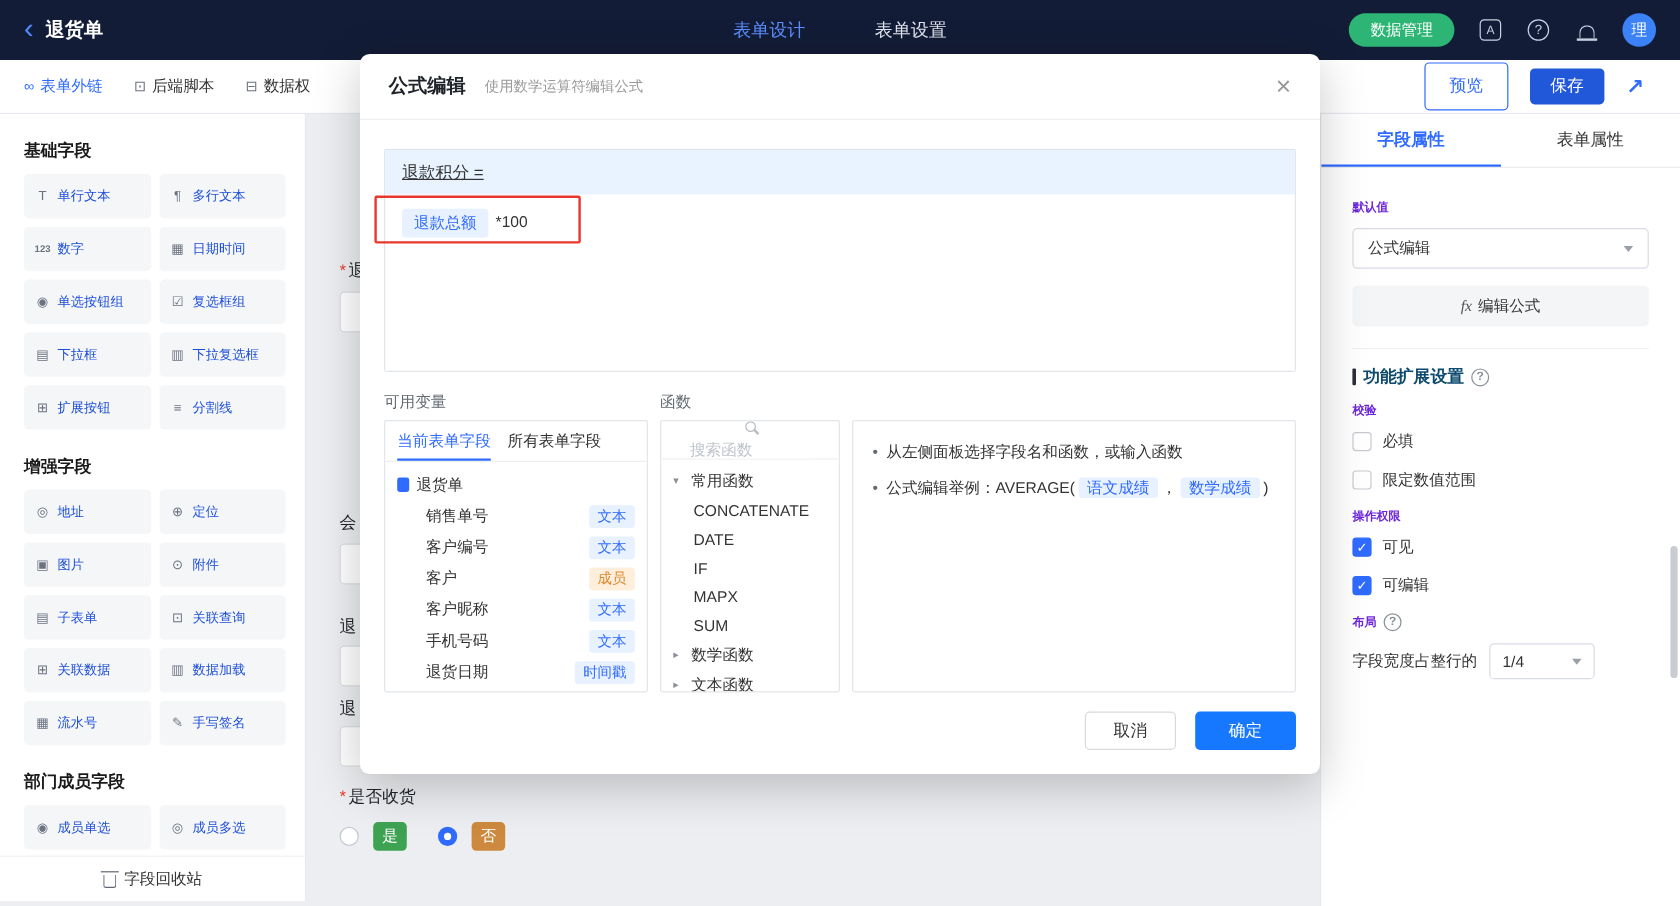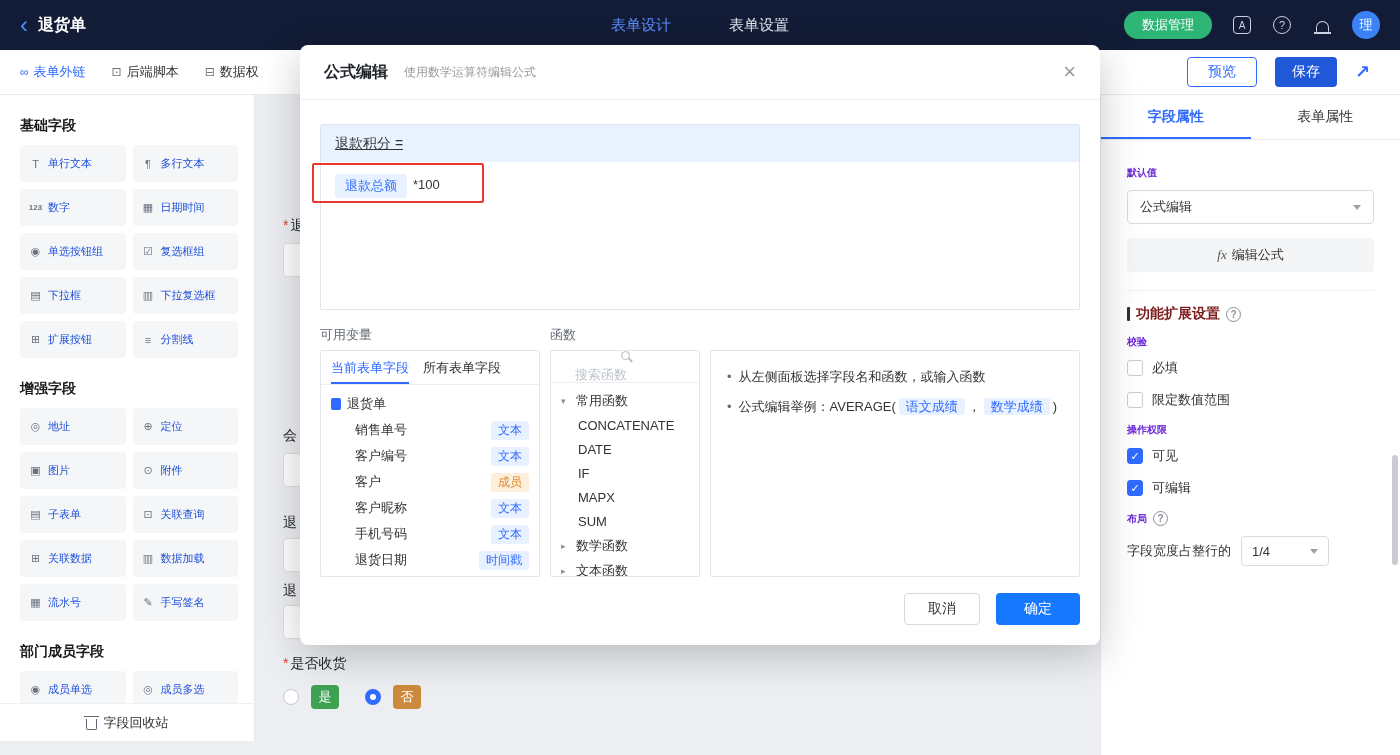--- a/index.html
+++ b/index.html
@@ -24,27 +24,27 @@
   .bell { width:13px; height:11px; border:1.5px solid #c9d2e4; border-bottom:none; border-radius:7px 7px 1px 1px; position:relative; margin-top:2px; }
   .bell::after { content:""; position:absolute; left:-3px; right:-3px; bottom:-2px; height:1.5px; background:#c9d2e4; }
   .avatar { width:28px; height:28px; border-radius:50%; background:#3b82f6; color:#fff; font-size:13px; display:flex; align-items:center; justify-content:center; cursor:pointer; }
 
   
   .toolbar { position:absolute; top:50px; left:0; right:0; height:45px; background:#fff; border-bottom:1px solid #e7e9ee; display:flex; align-items:center; padding:0 30px 0 20px; z-index:2; }
   .tl-item { display:flex; align-items:center; gap:5px; font-size:13px; color:#333; margin-right:26px; cursor:pointer; }
   .tl-item .ic { font-size:12px; color:#6b7280; }
   .tl-item.blue, .tl-item.blue .ic { color:#2f6bff; }
   .tl-right { margin-left:auto; display:flex; align-items:center; gap:18px; }
-  .btn-outline { width:70px; height:30px; border:1px solid #2f6bff; color:#2f6bff; border-radius:4px; background:#fff; font-size:14px; display:flex; align-items:center; justify-content:center; cursor:pointer; }
+  .btn-outline { width:70px; height:40px; border:1px solid #2f6bff; color:#2f6bff; border-radius:4px; background:#fff; font-size:14px; display:flex; align-items:center; justify-content:center; cursor:pointer; }
   .btn-solid { width:62px; height:30px; background:#2158d9; color:#fff; border-radius:4px; font-size:14px; display:flex; align-items:center; justify-content:center; cursor:pointer; }
   .share-ic { color:#2f6bff; font-size:18px; font-weight:bold; cursor:pointer; }
   .share-ic::after { content:"↗"; }
 
   
-  .palette { position:absolute; top:95px; left:0; bottom:14px; width:255px; background:#fff; border-right:1px solid #e7e9ee; z-index:2; padding:22px 16px 0 20px; overflow:hidden; }
+  .palette { position:absolute; top:95px; left:0; bottom:4px; width:255px; background:#fff; border-right:1px solid #e7e9ee; z-index:2; padding:22px 16px 0 20px; overflow:hidden; }
   .pal-title { font-size:14px; font-weight:bold; color:#1a1a1a; margin:0 0 10px; }
   .pal-title.mt { margin-top:22px; }
   .pal-grid { display:grid; grid-template-columns:1fr 1fr; gap:7px; }
   .pal-item { height:37px; background:#f4f6f8; border-radius:4px; display:flex; align-items:center; padding:0 8px; gap:5px; cursor:pointer; overflow:hidden; }
   .pi { min-width:15px; text-align:center; font-size:11px; color:#6b7280; flex-shrink:0; }
   .pl { font-size:11px; color:#1d4ed8; white-space:nowrap; }
   .recycle { position:absolute; bottom:0; left:0; right:0; height:38px; border-top:1px solid #eef0f2; display:flex; align-items:center; justify-content:center; gap:7px; font-size:13px; color:#333; cursor:pointer; background:#fff; }
   .trash { position:relative; width:11px; height:11px; border:1.3px solid #5f6673; border-top:none; border-radius:0 0 2px 2px; margin-top:4px; }
   .trash::before { content:""; position:absolute; top:-3px; left:-3px; right:-3px; height:1.3px; background:#5f6673; }
 
@@ -70,21 +70,21 @@
   .cb-row { display:flex; align-items:center; gap:9px; font-size:13px; color:#333; margin-bottom:14px; cursor:pointer; }
   .cb { width:16px; height:16px; border:1px solid #c6cad1; border-radius:3px; background:#fff; flex-shrink:0; }
   .cb.on { background:#2f6bff; border-color:#2f6bff; color:#fff; display:flex; align-items:center; justify-content:center; font-size:11px; }
   .cb.on::after { content:"✓"; }
   .rp-title { font-size:10px; font-weight:bold; color:#6d28d9; margin:6px 0 10px; }
   .rp-select { height:34px; border:1px solid #d8dce2; border-radius:4px; display:flex; align-items:center; justify-content:space-between; padding:0 12px; font-size:13px; color:#333; margin-bottom:14px; cursor:pointer; }
   .caret { width:0; height:0; border-left:4px solid transparent; border-right:4px solid transparent; border-top:5px solid #9aa0a8; }
   .rp-btn { height:34px; background:#f3f5f7; border-radius:4px; display:flex; align-items:center; justify-content:center; gap:5px; font-size:13px; color:#333; margin-bottom:18px; cursor:pointer; }
   .fx { font-style:italic; font-family:"Liberation Serif",serif; color:#555; font-size:13px; }
   .sep { height:1px; background:#f0f1f3; margin:0 0 14px; }
-  .ext-head { display:flex; align-items:center; gap:6px; font-size:14px; font-weight:bold; color:#7f1d1d; margin-bottom:12px; }
+  .ext-head { display:flex; align-items:center; gap:6px; font-size:14px; font-weight:bold; color:#0c4a6e; margin-bottom:12px; }
   .bar { width:3px; height:14px; background:#2a2f3a; border-radius:1px; }
   .qc { width:15px; height:15px; border:1px solid #8a9099; border-radius:50%; color:#8a9099; font-size:10px; display:inline-flex; align-items:center; justify-content:center; flex-shrink:0; }
   .qc::after { content:"?"; }
   .width-row { display:flex; align-items:center; gap:10px; font-size:13px; color:#333; }
   .mini-select { width:88px; height:30px; border:1px solid #d8dce2; border-radius:4px; display:flex; align-items:center; justify-content:space-between; padding:0 10px; font-size:13px; cursor:pointer; }
 
   .scroll-thumb { position:absolute; right:2px; top:455px; width:6px; height:110px; background:#c9cdd3; border-radius:3px; z-index:6; }
 
   
   .modal { position:absolute; left:300px; top:45px; width:800px; height:600px; background:#fff; border-radius:8px; box-shadow:0 10px 40px rgba(0,0,0,0.22); z-index:10; }

